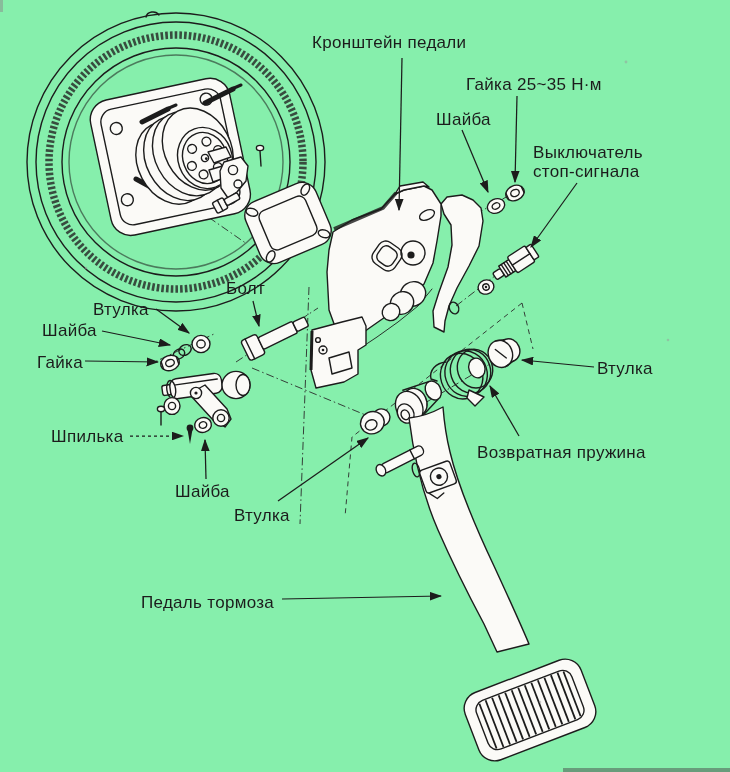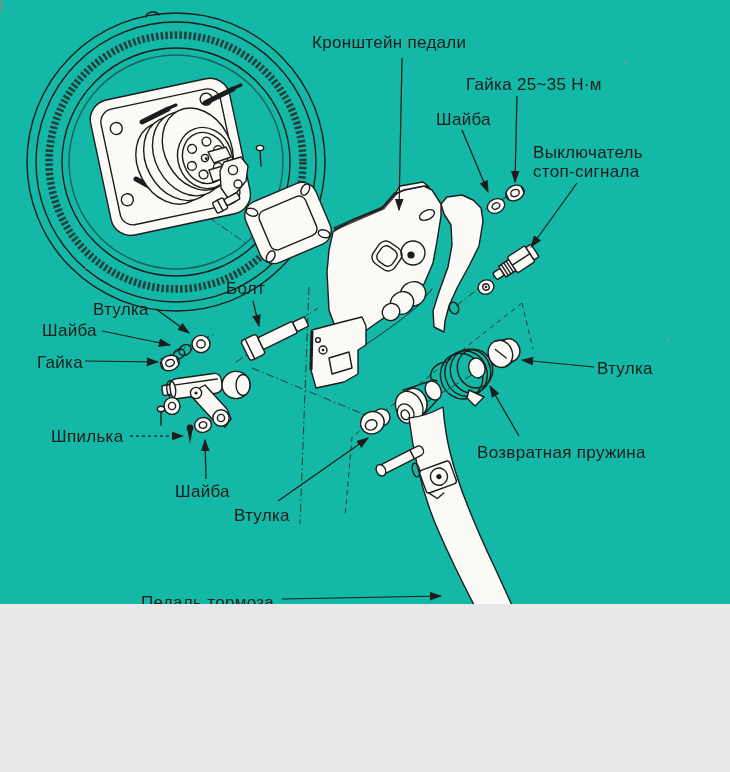--- a/index.html
+++ b/index.html
@@ -1,18 +1,18 @@
 <!DOCTYPE html>
 <html><head>
 <meta charset="utf-8">
 <style>
   html,body{margin:0;padding:0;background:#e8e8e8;}
   .stage{
-    position:relative;width:730px;height:604px;margin:0 auto;
-    background:#14b8a6;overflow:hidden;
+    position:relative;width:730px;height:772px;margin:0 auto;
+    background:#86efac;overflow:hidden;
     font-family:"Liberation Sans",sans-serif;
   }
   svg{position:absolute;left:0;top:0;}
   .lbl{
     font-family:"Liberation Sans",sans-serif;
     font-size:17px;fill:#1c1c1c;letter-spacing:.3px;
   }
   .ink{stroke:#1c1c1c;fill:none;stroke-width:1.4;stroke-linejoin:round;stroke-linecap:round;}
   .inkf{stroke:#1c1c1c;fill:#fbfaf7;stroke-width:1.4;stroke-linejoin:round;}
   .thin{stroke-width:.9;}

